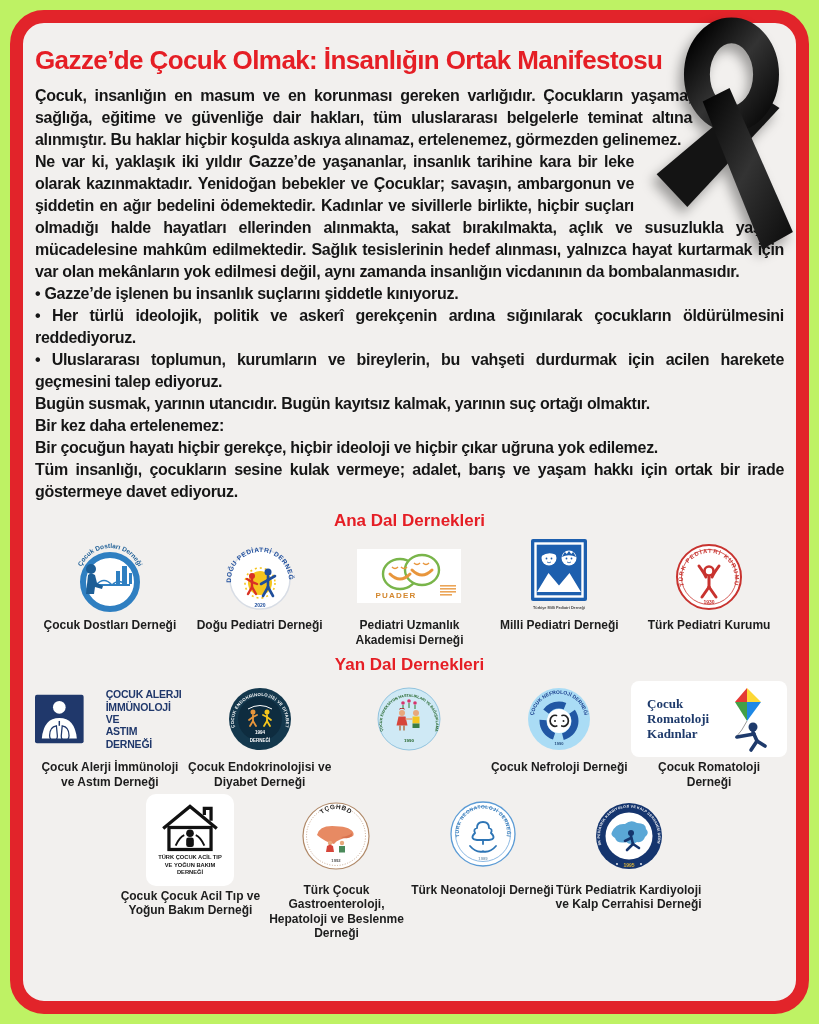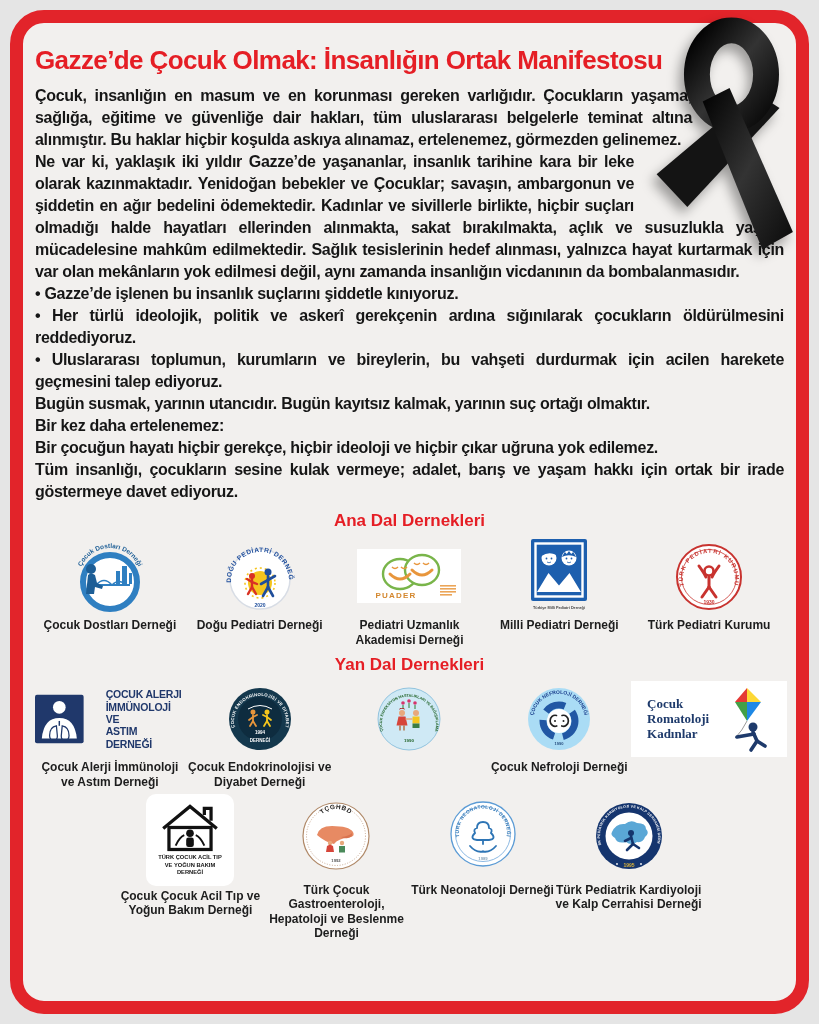--- a/index.html
+++ b/index.html
@@ -1,16 +1,16 @@
 <!DOCTYPE html>
 <html lang="tr"><head>
 <meta charset="utf-8">
 <style>
   html,body{margin:0;padding:0;background:#fff;}
-  .page{position:relative;width:819px;height:1024px;background:#e5e5e5;overflow:hidden;
+  .page{position:relative;width:819px;height:1024px;background:#bef264;overflow:hidden;
         font-family:"Liberation Sans",sans-serif;}
   .frame{position:absolute;top:10px;left:10px;right:10px;bottom:10px;
          border:13px solid #e2242a;border-radius:34px;background:#f2f0ee;}
   .content{position:absolute;top:23px;left:23px;right:23px;bottom:23px;
            padding:12px 12px 0 12px;overflow:hidden;}
   .sp1{float:right;width:92px;height:128px;}
   .sp2{float:right;clear:right;width:150px;height:46px;}
   .title{margin:10px 0 9px 0;font-size:26px;letter-spacing:-0.6px;color:#e51e25;
          font-weight:bold;white-space:nowrap;}
   .bp{margin:0;font-size:16px;line-height:22px;font-weight:bold;color:#161616;
@@ -21,21 +21,21 @@
   .cell{flex:1;display:flex;flex-direction:column;align-items:center;gap:3px;min-width:0;}
   .logo-label{font-size:12px;font-weight:bold;color:#1d1d1d;text-align:center;
               line-height:1.22;max-width:156px;}
   .row-last{width:78%;margin:4px auto 0 auto;}
   svg text{font-weight:700;font-family:"Liberation Sans",sans-serif;}
   .ribbon{position:absolute;top:14px;right:4px;width:168px;height:242px;z-index:9;
           filter:drop-shadow(-5px 7px 6px rgba(0,0,0,.35));}
   .alerji-row{display:flex;align-items:center;gap:22px;height:76px;}
   .alerji-txt{display:flex;flex-direction:column;font-size:10.5px;font-weight:bold;
               color:#20386b;line-height:1.18;letter-spacing:-0.2px;}
-  .roma-card{background:#fff;border-radius:0;padding:3px 12px;display:flex;
+  .roma-card{background:#fff;border-radius:8px;padding:3px 12px;display:flex;
              align-items:center;height:70px;}
   .roma-txt{display:flex;flex-direction:column;font-family:"Liberation Serif",serif;
             font-size:13px;font-weight:bold;color:#1e3a6b;line-height:1.12;padding-left:4px;}
   .acil-card{background:#fff;border-radius:10px;}
 </style>
 </head>
 <body>
 
 <div class="page">
   <div class="frame"></div>
@@ -303,20 +303,21 @@
             <path d="M38 36 Q33 46 27 52" stroke="#999999" stroke-width="1" fill="none"></path>
             <circle cx="44" cy="42" r="4.5" fill="#1e3a6b"></circle>
             <g stroke="#1e3a6b" stroke-width="3.6" stroke-linecap="round" fill="none">
               <path d="M44 47 L48 56"></path>
                 <path d="M45 49 L28 52"></path>
               <path d="M48 56 L42 65"></path>
                 <path d="M48 56 L56 61"></path>
             </g>
           </svg>
         </div>
+        <div class="logo-label">Çocuk Romatoloji Derneği</div>
       </div>
     </div>
 
     <div class="logos row-last">
 
       <div class="cell">
         <div class="acil-card">
           <svg width="88" height="88" viewBox="0 0 92 92">
             <g stroke="#111111" stroke-width="3.4" fill="none">
               <path d="M18 36 L46 13 L74 36"></path>

